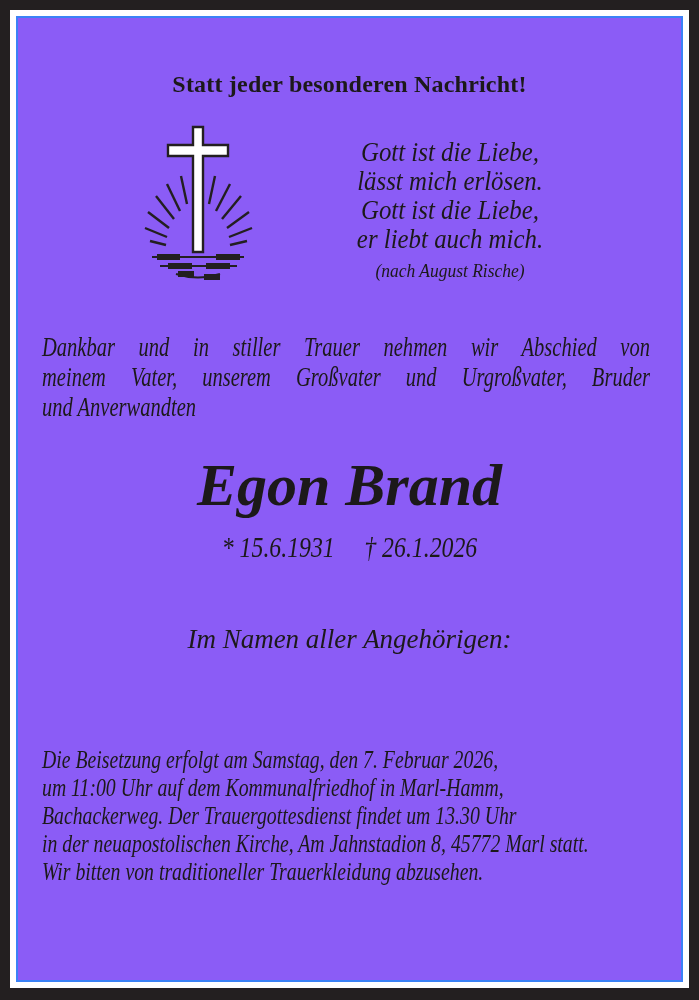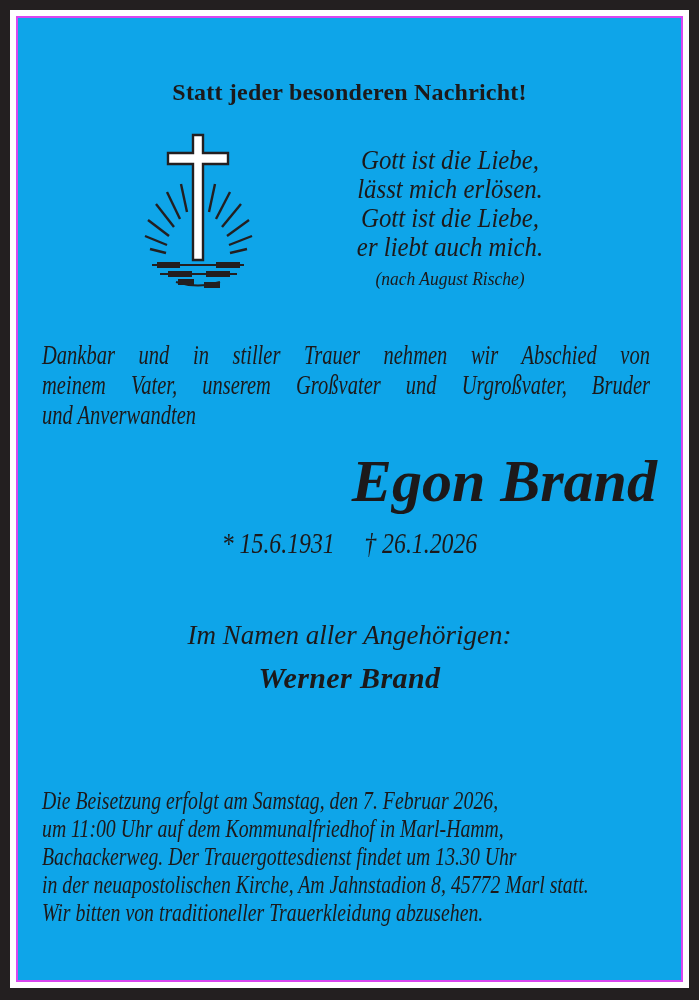--- a/index.html
+++ b/index.html
@@ -15,24 +15,24 @@
     position: absolute;
     left: 10px; top: 10px;
     width: 679px; height: 978px;
     background: #ffffff;
     box-sizing: border-box;
     padding: 6px;
   }
   .frame {
     width: 100%; height: 100%;
     box-sizing: border-box;
-    border: 2px solid #d946ef;
-    padding: 8px 24px;
+    border: 2px solid #3b82f6;
+    padding: 0 24px;
     overflow: hidden;
-    background: #0ea5e9;
+    background: #8b5cf6;
   }
   .header-line {
     margin-top: 52px;
     text-align: center;
     font-weight: bold;
     font-size: 24px;
     line-height: 1.2;
     letter-spacing: 0.2px;
   }
   .emblem-row { display: flex; margin-top: 25px; align-items: flex-end; }
@@ -63,22 +63,22 @@
     transform: scaleX(0.76);
     transform-origin: left top;
   }
   .intro-line {
     font-style: italic;
     font-size: 27px;
     line-height: 30px;
   }
   .intro-line.just { text-align: justify; text-align-last: justify; }
   .deceased-name {
-    margin-top: 18px;
-    text-align: right;
+    margin-top: 30px;
+    text-align: center;
     font-weight: bold;
     font-style: italic;
     font-size: 60px;
     line-height: 1.1;
   }
   .dates-line {
     margin-top: 12px;
     display: flex;
     justify-content: center;
     gap: 36px;
@@ -175,21 +175,20 @@
 
       <div class="deceased-name">Egon Brand</div>
 
       <div class="dates-line">
         <span>* 15.6.1931</span>
         <span>† 26.1.2026</span>
       </div>
 
       <div class="on-behalf">Im Namen aller Angehörigen:</div>
 
-      <div class="signatory">Werner Brand</div>
 
       <div class="funeral-details">Die Beisetzung erfolgt am Samstag, den 7. Februar 2026,
 um 11:00 Uhr auf dem Kommunalfriedhof in Marl-Hamm,
 Bachackerweg. Der Trauergottesdienst findet um 13.30 Uhr
 in der neuapostolischen Kirche, Am Jahnstadion 8, 45772 Marl statt.
 Wir bitten von traditioneller Trauerkleidung abzusehen.</div>
 
     </div>
   </div>
 </div>

